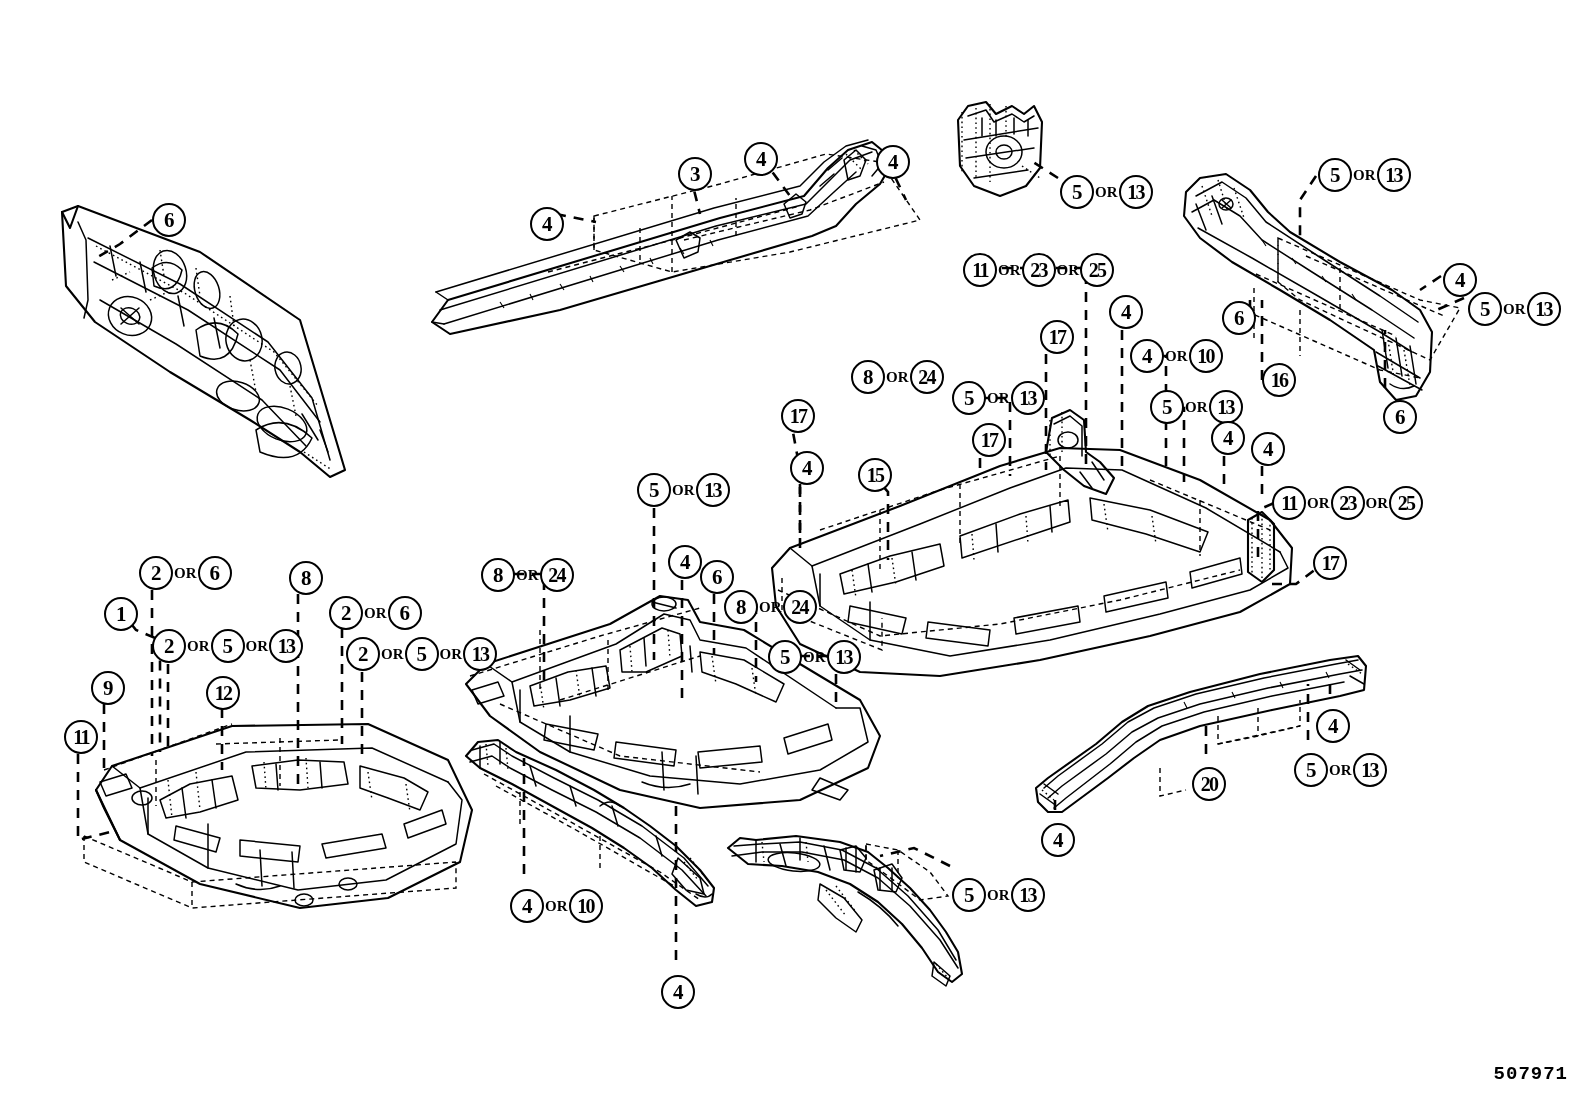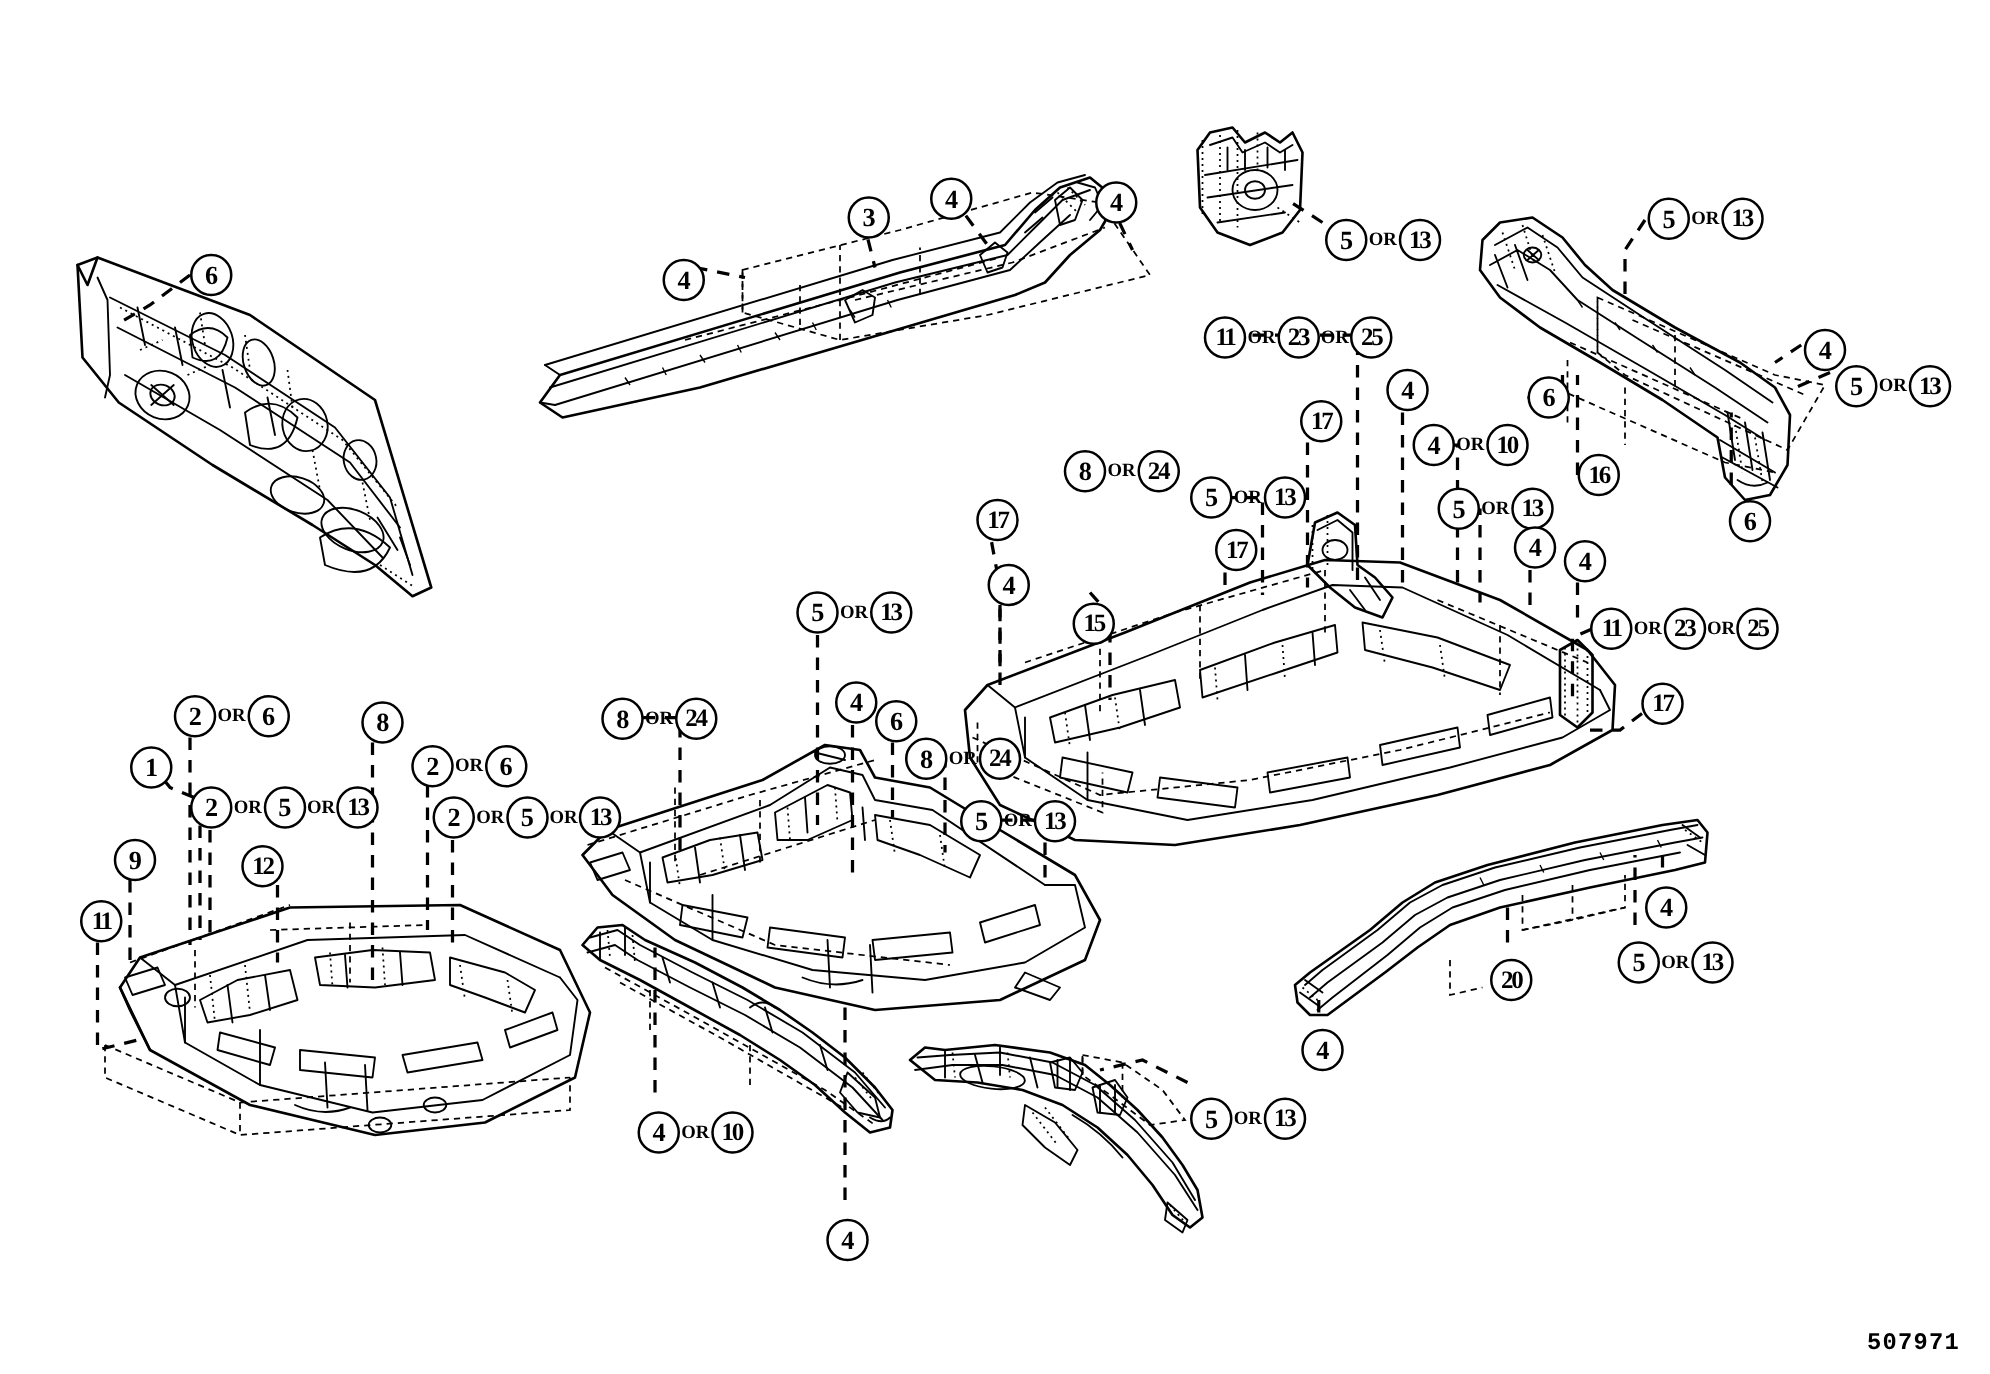--- a/index.html
+++ b/index.html
@@ -446,21 +446,21 @@
       </div>
       <div class="callout" style="left: 781px; top: 399px;">
         <span class="bub wide">17</span>
       </div>
       <div class="callout" style="left: 972px; top: 423px;">
         <span class="bub wide">17</span>
       </div>
       <div class="callout" style="left: 790px; top: 451px;">
         <span class="bub">4</span>
       </div>
-      <div class="callout" style="left: 858px; top: 482px;">
+      <div class="callout" style="left: 858px; top: 458px;">
         <span class="bub wide">15</span>
       </div>
       <div class="callout" style="left: 1211px; top: 421px;">
         <span class="bub">4</span>
       </div>
       <div class="callout" style="left: 1251px; top: 432px;">
         <span class="bub">4</span>
       </div>
       <div class="callout" style="left: 1272px; top: 486px;">
         <span class="bub wide">11</span>
@@ -524,21 +524,21 @@
       <div class="callout" style="left: 346px; top: 637px;">
         <span class="bub">2</span>
         <span class="orx">OR</span>
         <span class="bub">5</span>
         <span class="orx">OR</span>
         <span class="bub wide">13</span>
       </div>
       <div class="callout" style="left: 91px; top: 671px;">
         <span class="bub">9</span>
       </div>
-      <div class="callout" style="left: 193px; top: 676px;">
+      <div class="callout" style="left: 206px; top: 676px;">
         <span class="bub wide">12</span>
       </div>
       <div class="callout" style="left: 64px; top: 720px;">
         <span class="bub wide">11</span>
       </div>
       <div class="callout" style="left: 510px; top: 889px;">
         <span class="bub">4</span>
         <span class="orx">OR</span>
         <span class="bub wide">10</span>
       </div>

